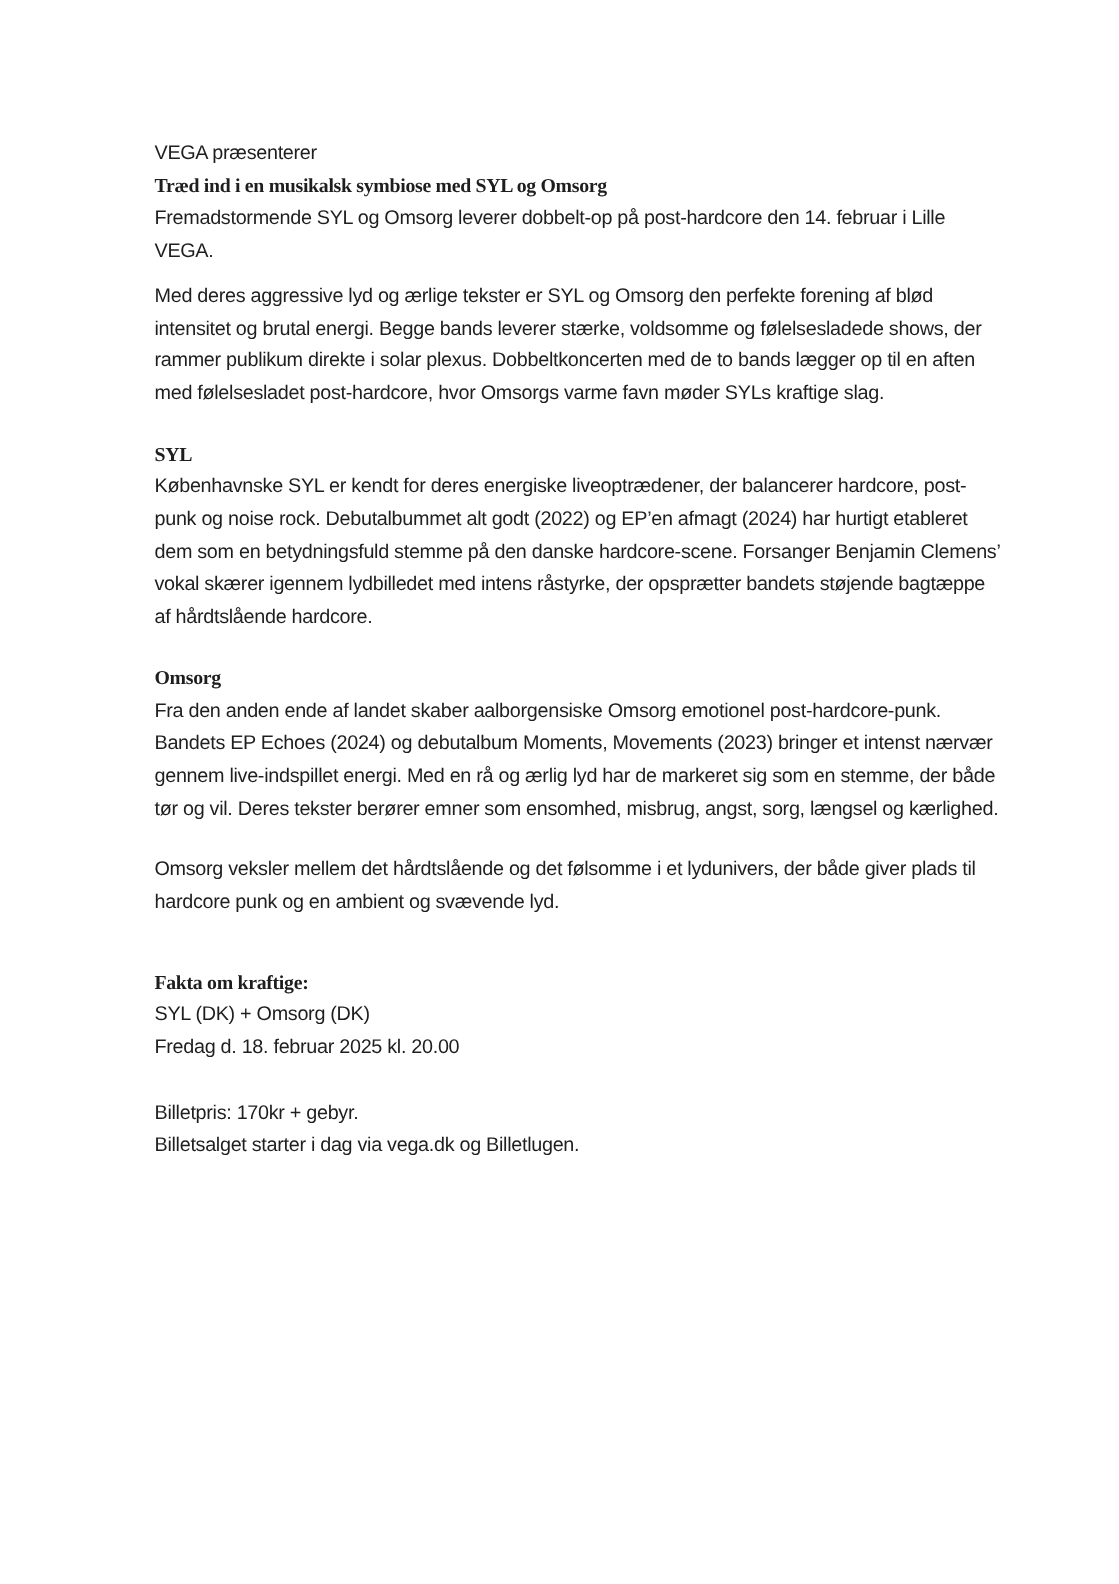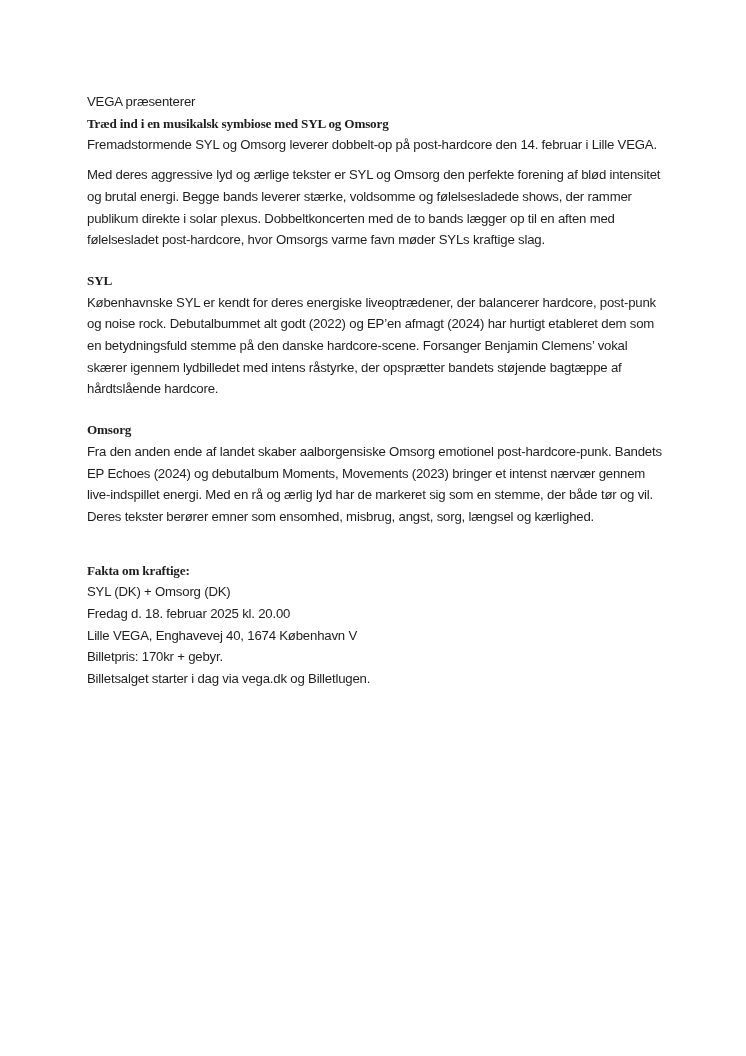--- a/index.html
+++ b/index.html
@@ -22,21 +22,21 @@
     padding: 91px 77px 0 87px;
   }
   .doc-body {
     width: 582px;
     font-size: 13.2px;
     letter-spacing: -0.2px;
     line-height: 21.7px;
     text-align: left;
   }
   p.block {
-    margin: 0 0 19px 0;
+    margin: 0 0 19px 16px;
     padding: 0;
   }
   p.block.heading {
     margin-bottom: 0;
     font-weight: 700;
   }
   p.block.m-intro { margin-bottom: 8px; }
   p.block.m-none  { margin-bottom: 0; }
   .spacer { height: 13px; }
   .b { font-weight: 700; font-family: Liberation Serif, serif; }
@@ -46,16 +46,17 @@
 <body>
 
 <div class="page">
   <main class="doc-body">
       <p class="block m-intro"><span>VEGA præsenterer</span><br><span class="b">Træd ind i en musikalsk symbiose med SYL og Omsorg</span><br><span class="i">Fremadstormende SYL og Omsorg leverer dobbelt-op på post-hardcore den 14. februar i Lille VEGA.</span></p>
       <p class="block"><span>Med deres aggressive lyd og ærlige tekster er SYL og Omsorg den perfekte forening af blød intensitet og brutal energi. Begge bands leverer stærke, voldsomme og følelsesladede shows, der rammer publikum direkte i solar plexus. Dobbeltkoncerten med de to bands lægger op til en aften med følelsesladet post-hardcore, hvor Omsorgs varme favn møder SYLs kraftige slag.</span></p>
       <p class="block heading"><span class="b">SYL</span></p>
       <p class="block"><span>Københavnske SYL er kendt for deres energiske liveoptrædener, der balancerer hardcore, post-punk og noise rock. Debutalbummet </span><span class="i">alt godt</span><span> (2022) og EP’en </span><span class="i">afmagt</span><span> (2024) har hurtigt etableret dem som en betydningsfuld stemme på den danske hardcore-scene. Forsanger Benjamin Clemens’ vokal skærer igennem lydbilledet med intens råstyrke, der opsprætter bandets støjende bagtæppe af hårdtslående hardcore.</span></p>
       <p class="block heading"><span class="b">Omsorg</span></p>
       <p class="block"><span>Fra den anden ende af landet skaber aalborgensiske Omsorg emotionel post-hardcore-punk. Bandets EP </span><span class="i">Echoes</span><span> (2024) og debutalbum </span><span class="i">Moments, Movements</span><span> (2023) bringer et intenst nærvær gennem live-indspillet energi. Med en rå og ærlig lyd har de markeret sig som en stemme, der både tør og vil. Deres tekster berører emner som ensomhed, misbrug, angst, sorg, længsel og kærlighed.</span></p>
+      <p class="block"><span>Omsorg veksler mellem det hårdtslående og det følsomme i et lydunivers, der både giver plads til hardcore punk og en ambient og svævende lyd.</span></p>
       <div class="spacer"></div>
-      <p class="block m-none"><span class="b">Fakta om kraftige:</span><br><span>SYL (DK) + Omsorg (DK)</span><br><span>Fredag d. 18. februar 2025 kl. 20.00</span><br><span>Lille VEGA, Enghavevej 40, 1674 København V</span><br><span>Billetpris: 170kr + gebyr.</span><br><span>Billetsalget starter i dag via vega.dk og Billetlugen.</span></p>
+      <p class="block m-none"><span class="b">Fakta om kraftige:</span><br><span>SYL (DK) + Omsorg (DK)</span><br><span>Fredag d. 18. februar 2025 kl. 20.00</span><br><br><span>Billetpris: 170kr + gebyr.</span><br><span>Billetsalget starter i dag via vega.dk og Billetlugen.</span></p>
     </main>
 </div>
 
 </body></html>

